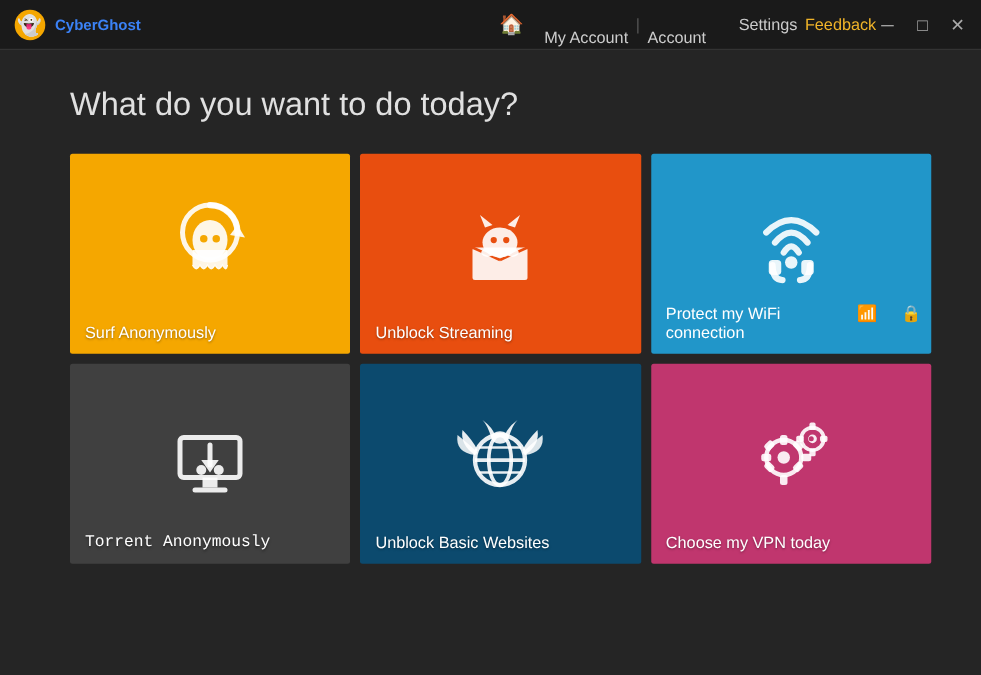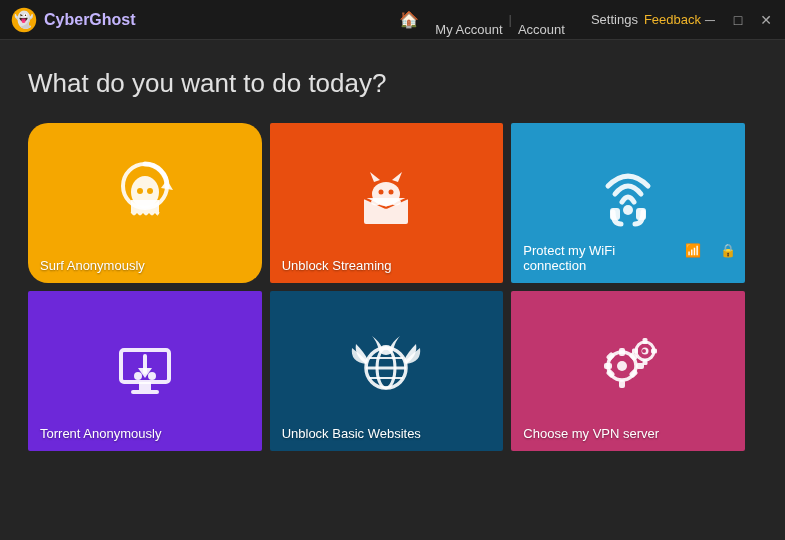--- a/index.html
+++ b/index.html
@@ -85,21 +85,21 @@
       color: #aaa;
       font-size: 14px;
       cursor: pointer;
       width: 18px;
       text-align: center;
       line-height: 1;
     }
 
     
     #main {
-      padding: 28px 40px 28px 28px;
+      padding: 28px 40px 28px 56px;
       background: #252525;
       height: calc(540px - 40px);
     }
 
     #page-heading {
       color: #e0e0e0;
       font-size: 26px;
       font-weight: 300;
       margin-bottom: 24px;
     }
@@ -127,24 +127,24 @@
       position: absolute;
       bottom: 10px;
       left: 12px;
       font-size: 13px;
       font-weight: 400;
       color: #fff;
       text-shadow: 0 1px 2px rgba(0,0,0,0.4);
     }
 
     
-    .tile-surf      { background: #f5a700; border-radius: 20px; }
+    .tile-surf      { background: #f5a700; }
     .tile-stream    { background: #e84e0f; }
     .tile-wifi      { background: #2196c9; }
-    .tile-torrent   { background: #6d28d9; }
+    .tile-torrent   { background: #404040; font-family: Liberation Mono, monospace; }
     .tile-basic     { background: #0c4a6e; }
     .tile-server    { background: #c0366e; }
 
     
     .tile svg {
       width: 80px;
       height: 80px;
       fill: rgba(255,255,255,0.92);
       margin-bottom: 18px;
     }
@@ -172,21 +172,21 @@
 </head>
 <body>
 
 <div id="titlebar">
   <div id="logo-area">
 
     <svg id="logo-icon" viewBox="0 0 32 32" xmlns="http://www.w3.org/2000/svg">
       <circle cx="16" cy="16" r="14" fill="#f5a700"></circle>
       <text x="16" y="22" text-anchor="middle" font-size="18" fill="#1a1a1a" font-family="Arial">👻</text>
     </svg>
-    <span style="color:#c4b5fd;font-size:16px;font-weight:700;">CyberGhost</span>
+    <span style="color:#3b82f6;font-size:12px;font-weight:700;">CyberGhost</span>
   </div>
 
   <div id="nav-links">
     <span class="nav-home-icon">🏠</span>
     <span class="nav-link">My Account</span>
     <span class="nav-separator"> | </span>
     <span class="nav-link">Account</span>
   </div>
 
   <span id="settings-link">Settings</span>
@@ -314,17 +314,17 @@
 
         <circle cx="57" cy="29" r="9" stroke="rgba(255,255,255,0.9)" stroke-width="3" fill="none"></circle>
         <circle cx="57" cy="29" r="3.5" fill="rgba(255,255,255,0.9)"></circle>
         <rect x="54.5" y="16" width="5" height="6" rx="1.5" fill="rgba(255,255,255,0.9)"></rect>
         <rect x="54.5" y="37" width="5" height="6" rx="1.5" fill="rgba(255,255,255,0.9)"></rect>
         <rect x="44" y="26.5" width="6" height="5" rx="1.5" fill="rgba(255,255,255,0.9)"></rect>
         <rect x="63" y="26.5" width="6" height="5" rx="1.5" fill="rgba(255,255,255,0.9)"></rect>
 
         <circle cx="56" cy="29" r="2" fill="#c0366e"></circle>
       </svg>
-      <div class="tile-label">Choose my VPN server</div>
+      <div class="tile-label">Choose my VPN today</div>
     </div>
 
   </div>
 </div>
 
 </body></html>

